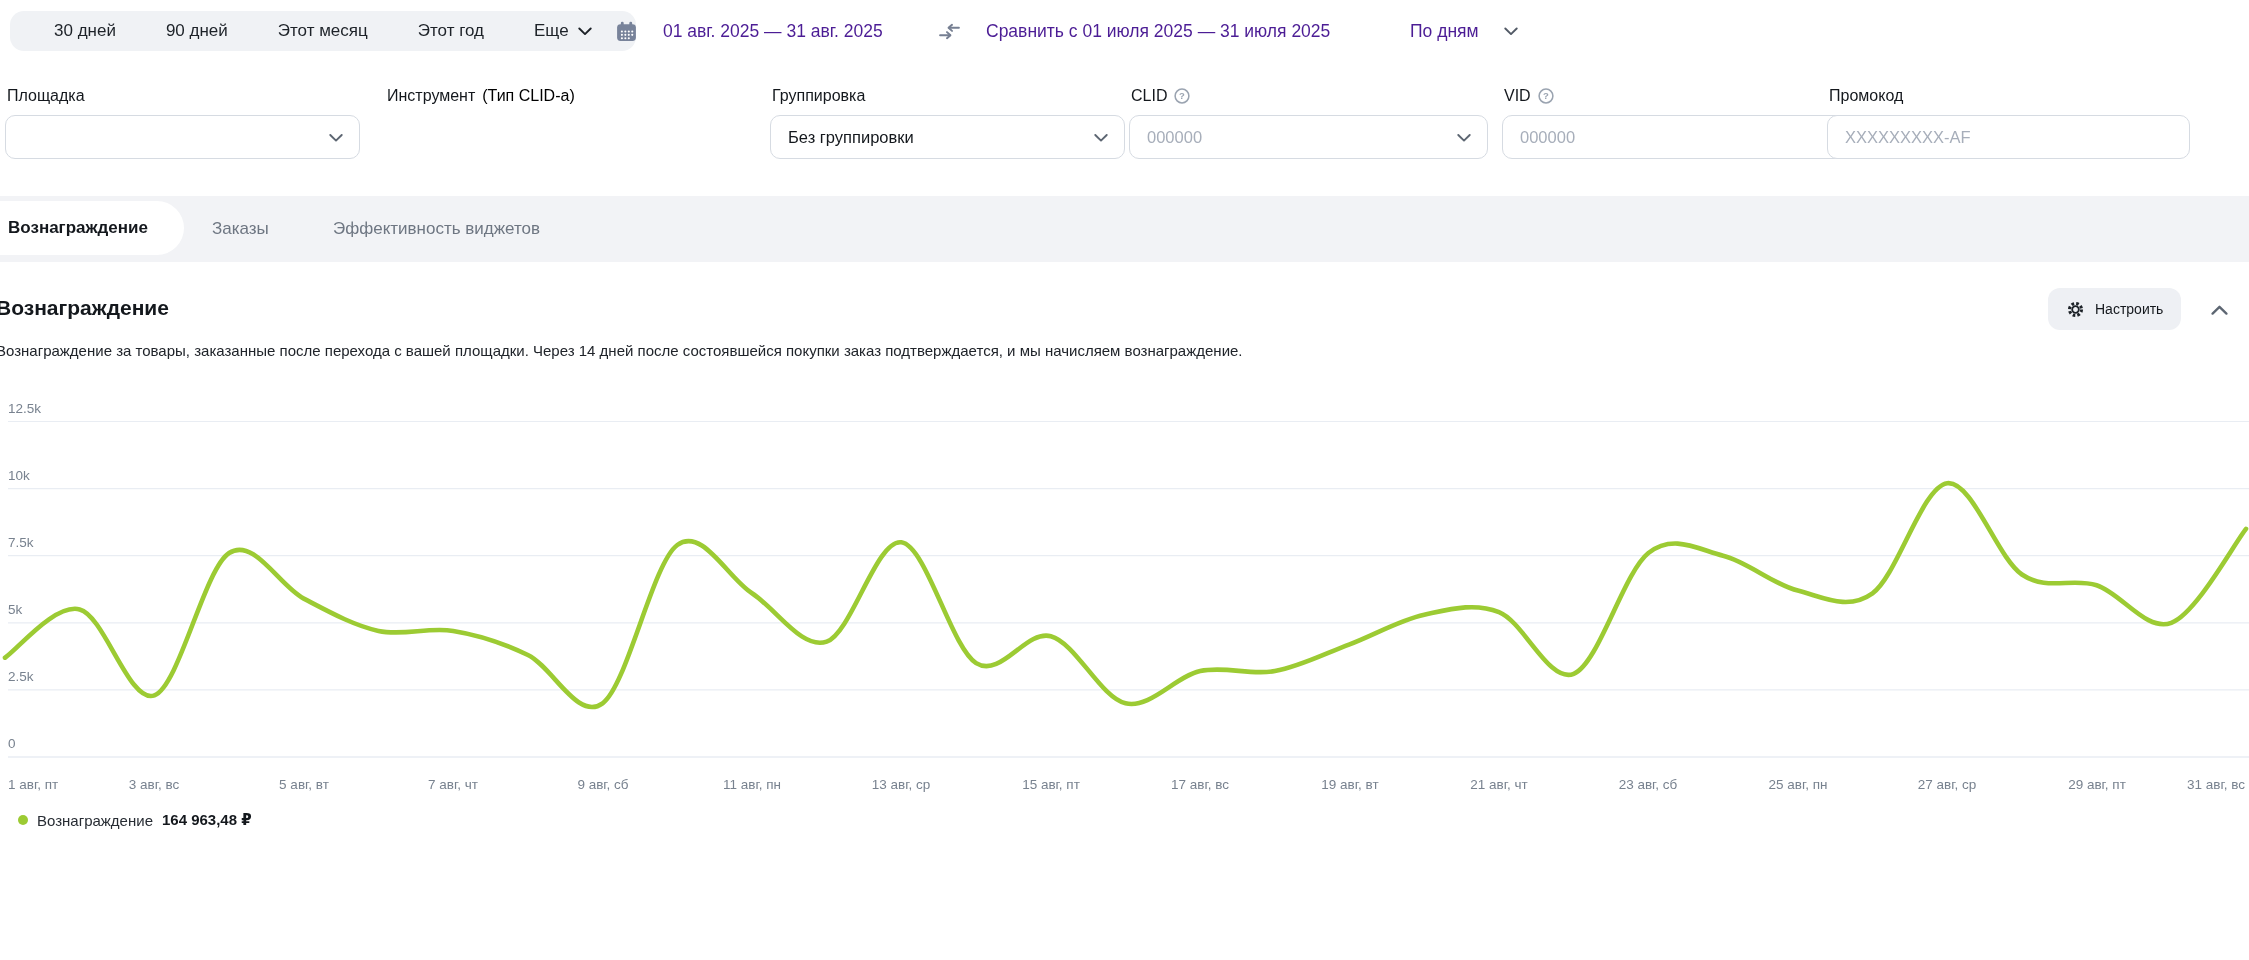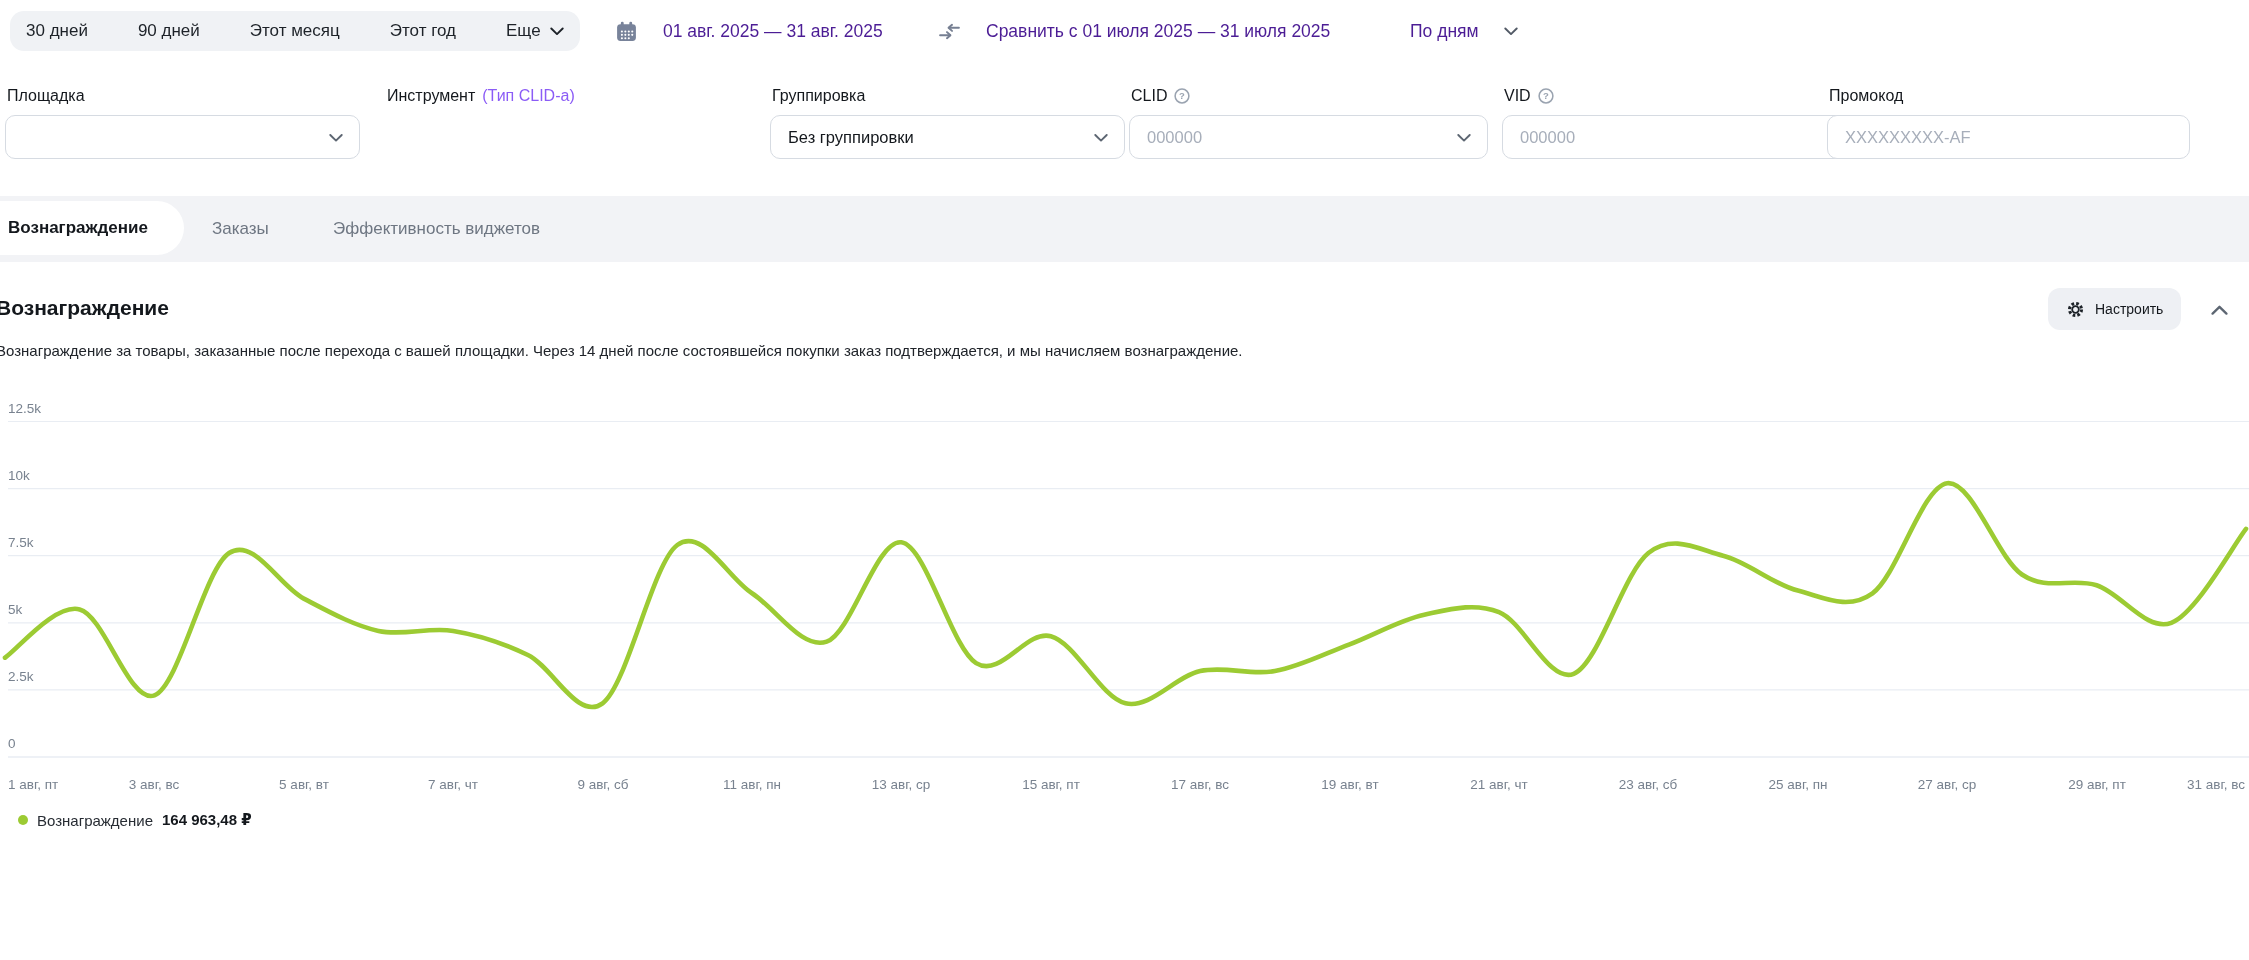--- a/index.html
+++ b/index.html
@@ -4,35 +4,35 @@
 <style>
   html,body{margin:0;padding:0;}
   body{
     width:2249px;height:960px;position:relative;overflow:hidden;background:#fff;
     font-family:"Liberation Sans","DejaVu Sans",sans-serif;color:#1d2228;
     -webkit-font-smoothing:antialiased;
   }
   
   .period-bar{
     position:absolute;left:10px;top:11px;height:40px;display:inline-flex;align-items:center;
-    gap:50px;padding:0 16px;background:#f0f2f5;border-radius:14px;justify-content:space-between;
+    gap:50px;padding:0 44px;background:#f0f2f5;border-radius:14px;justify-content:space-between;
   }
   .pbtn{
     border:0;background:transparent;font:inherit;font-size:17px;color:#1d2228;cursor:pointer;
     padding:0;display:inline-flex;align-items:center;gap:9px;white-space:nowrap;
   }
   .toprow-item{
     position:absolute;top:19px;height:24px;display:flex;align-items:center;gap:25px;
     font-size:17.5px;color:#4c1d95;white-space:nowrap;cursor:pointer;
   }
   
   .field{position:absolute;top:86px;height:76px;}
   .flabel-row{position:absolute;left:2px;top:0;height:20px;display:flex;align-items:center;gap:7px;
     font-size:16px;color:#14181d;white-space:nowrap;}
-  .fsub{color:#8b5cf6;}
+  .fsub{color:#000000;}
   .fbox{
     position:absolute;left:0;right:0;top:29px;height:44px;background:#fff;
     border:1px solid #d6dbe2;border-radius:10px;box-sizing:border-box;display:flex;align-items:center;
     cursor:pointer;
   }
   .fval{padding-left:17px;font-size:16.5px;color:#14181d;}
   .fbox input{
     border:0;outline:0;background:transparent;font:inherit;font-size:16.5px;color:#14181d;
     padding:0 0 0 17px;width:100%;height:100%;border-radius:10px;
   }

